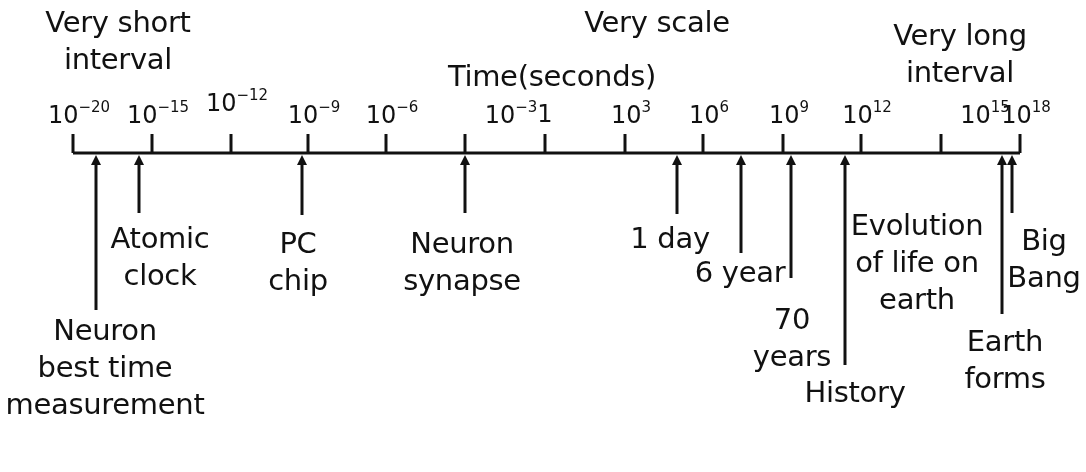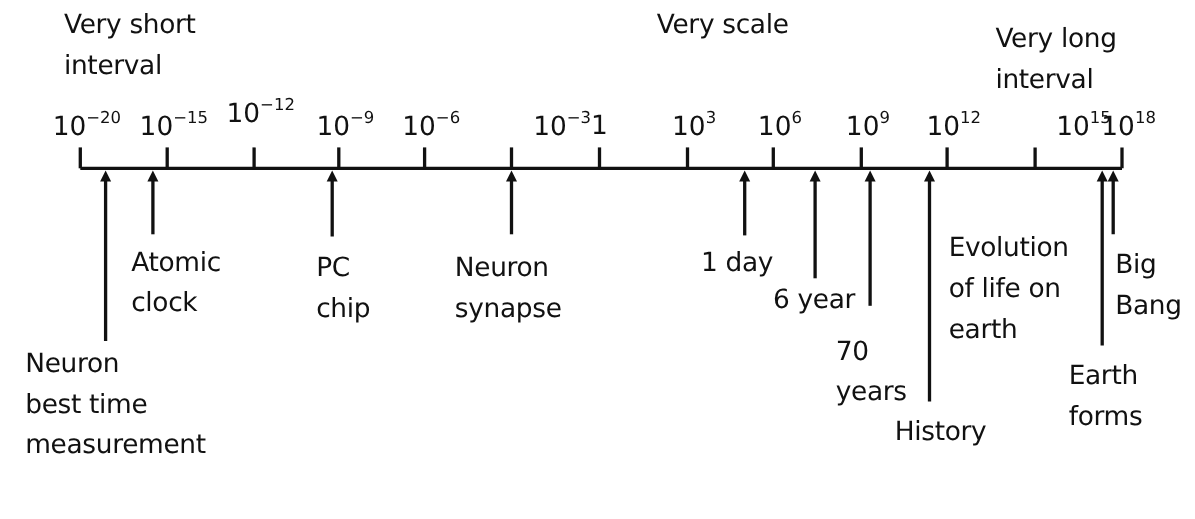--- a/index.html
+++ b/index.html
@@ -1,19 +1,19 @@
 <!DOCTYPE html>
 <html><head>
 <meta charset="utf-8">
 <style>
   html, body { margin: 0; padding: 0; background: #ffffff; }
   body { width: 1086px; height: 472px; position: relative; overflow: hidden;
          font-family: "DejaVu Sans", sans-serif; color: #111; }
   #stage { position: absolute; left: 0; top: 0; width: 1086px; height: 472px; }
-  .lbl { position: absolute; font-size: 24px; line-height: 37px; 
+  .lbl { position: absolute; font-size: 29px; line-height: 37px; text-align: center;
          white-space: pre; transform: translateX(-50%); letter-spacing: -0.3px; }
   .tick-lbl { position: absolute; font-size: 24px; transform: translateX(-50%); white-space: nowrap; }
   .tick-lbl sup { font-size: 15px; position: relative; top: -2px; }
   svg { position: absolute; left: 0; top: 0; }
 </style>
 </head>
 <body>
 
 <div id="stage">
   <svg id="axis-svg" width="1086" height="472">
@@ -51,20 +51,21 @@
       <polygon points="997,165 1007,165 1002,155" fill="#111"></polygon>
       <line x1="1012" y1="159" x2="1012" y2="213" stroke="#111" stroke-width="3"></line>
       <polygon points="1007,165 1017,165 1012,155" fill="#111"></polygon>
     </svg>
 
   <div class="lbl" style="left:118px; top:4px;">Very short
 interval</div>
   <div class="lbl" style="left:657px; top:4px;">Very scale</div>
   <div class="lbl" style="left:960px; top:4px;margin-top:13px;">Very long
 interval</div>
+  <div class="lbl" style="left:552px; top:58px;">Time(seconds)</div>
 
   <div id="ticks">
       <div class="tick-lbl" style="left: 79px; top: 100px;"><span>10</span><sup>−20</sup></div>
       <div class="tick-lbl" style="left: 158px; top: 100px;"><span>10</span><sup>−15</sup></div>
       <div class="tick-lbl" style="left: 237px; top: 88px;"><span>10</span><sup>−12</sup></div>
       <div class="tick-lbl" style="left: 314px; top: 100px;"><span>10</span><sup>−9</sup></div>
       <div class="tick-lbl" style="left: 392px; top: 100px;"><span>10</span><sup>−6</sup></div>
       <div class="tick-lbl" style="left: 471px; top: 100px; margin-left: 40px;"><span>10</span><sup>−3</sup></div>
       <div class="tick-lbl" style="left: 545px; top: 100px;"><span>1</span></div>
       <div class="tick-lbl" style="left: 631px; top: 100px;"><span>10</span><sup>3</sup></div>
@@ -73,21 +74,21 @@
       <div class="tick-lbl" style="left: 867px; top: 100px;"><span>10</span><sup>12</sup></div>
       <div class="tick-lbl" style="left: 947px; top: 100px; margin-left: 38px;"><span>10</span><sup>15</sup></div>
       <div class="tick-lbl" style="left: 1026px; top: 100px;"><span>10</span><sup>18</sup></div>
     </div>
   <div id="events">
       <div class="lbl" style="left: 105px; top: 312px;">Neuron
 best time
 measurement</div>
       <div class="lbl" style="left: 160px; top: 220px;">Atomic
 clock</div>
-      <div class="lbl" style="left: 312px; top: 225px;">PC
+      <div class="lbl" style="left: 298px; top: 225px;">PC
 chip</div>
       <div class="lbl" style="left: 462px; top: 225px;">Neuron
 synapse</div>
       <div class="lbl" style="left: 670px; top: 220px;">1 day</div>
       <div class="lbl" style="left: 740px; top: 254px;">6 year</div>
       <div class="lbl" style="left: 792px; top: 289px; margin-top: 12px;">70
 years</div>
       <div class="lbl" style="left: 855px; top: 374px;">History</div>
       <div class="lbl" style="left: 917px; top: 207px;">Evolution
 of life on

